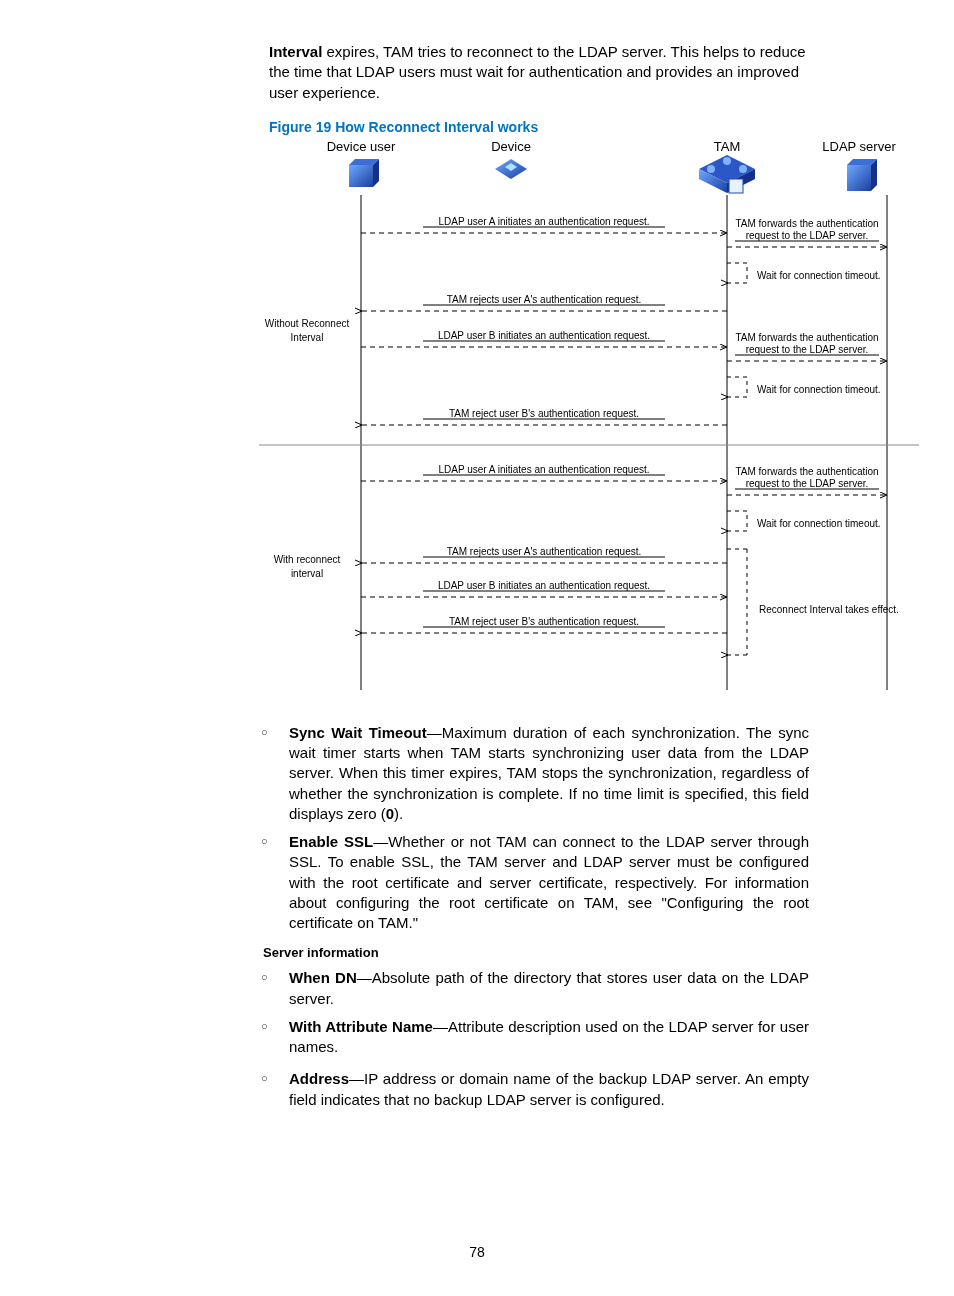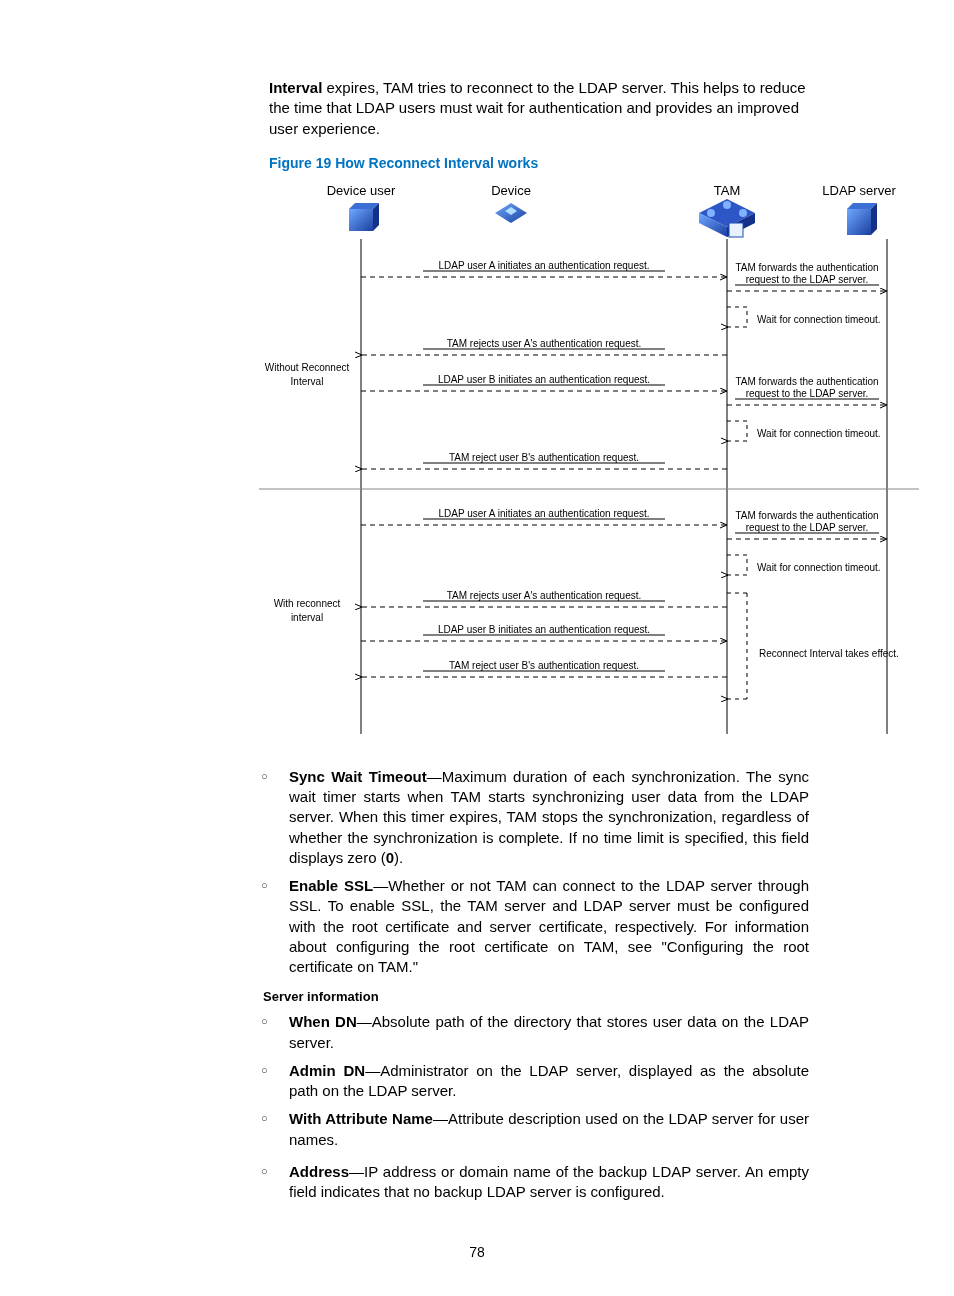--- a/index.html
+++ b/index.html
@@ -8,34 +8,34 @@
     background: #fff;
     font-family: Arial, Helvetica, sans-serif;
     color: #000;
   }
   .page {
     width: 856px;
     height: 1296px;
     margin: 0 auto;
     position: relative;
     box-sizing: border-box;
-    padding: 78px 90px 0 90px;
+    padding: 42px 90px 0 90px;
   }
   .intro {
     font-size: 15px;
     line-height: 1.35;
     margin: 0 0 16px 0;
     padding-left: 130px;
     padding-right: 6px;
   }
   .figcap {
     font-size: 14px;
     font-weight: bold;
     color: #0074c1;
-    margin: 10px 0 8px 0;
+    margin: 10px 0 0 0;
     padding-left: 130px;
   }
   .diagram-wrap {
     margin-left: 120px;
     margin-right: -10px;
     margin-bottom: 28px;
   }
   svg { display: block; }
   .dlabel {
     font-family: Arial, Helvetica, sans-serif;
@@ -215,21 +215,20 @@
 
   <div class="bullets">
     <ul class="circ">
       <li><span class="term">Sync Wait Timeout</span><span>—Maximum duration of each synchronization. The sync wait timer starts when TAM starts synchronizing user data from the LDAP server. When this timer expires, TAM stops the synchronization, regardless of whether the synchronization is complete. If no time limit is specified, this field displays zero (</span><span class="term">0</span><span>).</span></li>
       <li><span class="term">Enable SSL</span><span>—Whether or not TAM can connect to the LDAP server through SSL. To enable SSL, the TAM server and LDAP server must be configured with the root certificate and server certificate, respectively. For information about configuring the root certificate on TAM, see "Configuring the root certificate on TAM."</span></li>
     </ul>
 
     <div class="subhead">Server information</div>
     <ul class="circ">
       <li><span class="term">When DN</span><span>—Absolute path of the directory that stores user data on the LDAP server.</span></li>
-      <li><span class="term">Admin DN</span><span>—Administrator on the LDAP server, displayed as the absolute path on the LDAP server.</span></li>
       <li><span class="term">With Attribute Name</span><span>—Attribute description used on the LDAP server for user names.</span></li>
     </ul>
 
     <ul class="circ">
       <li><span class="term">Address</span><span>—IP address or domain name of the backup LDAP server. An empty field indicates that no backup LDAP server is configured.</span></li>
     </ul>
   </div>
 
   <div class="pagenum">78</div>
 </div>

